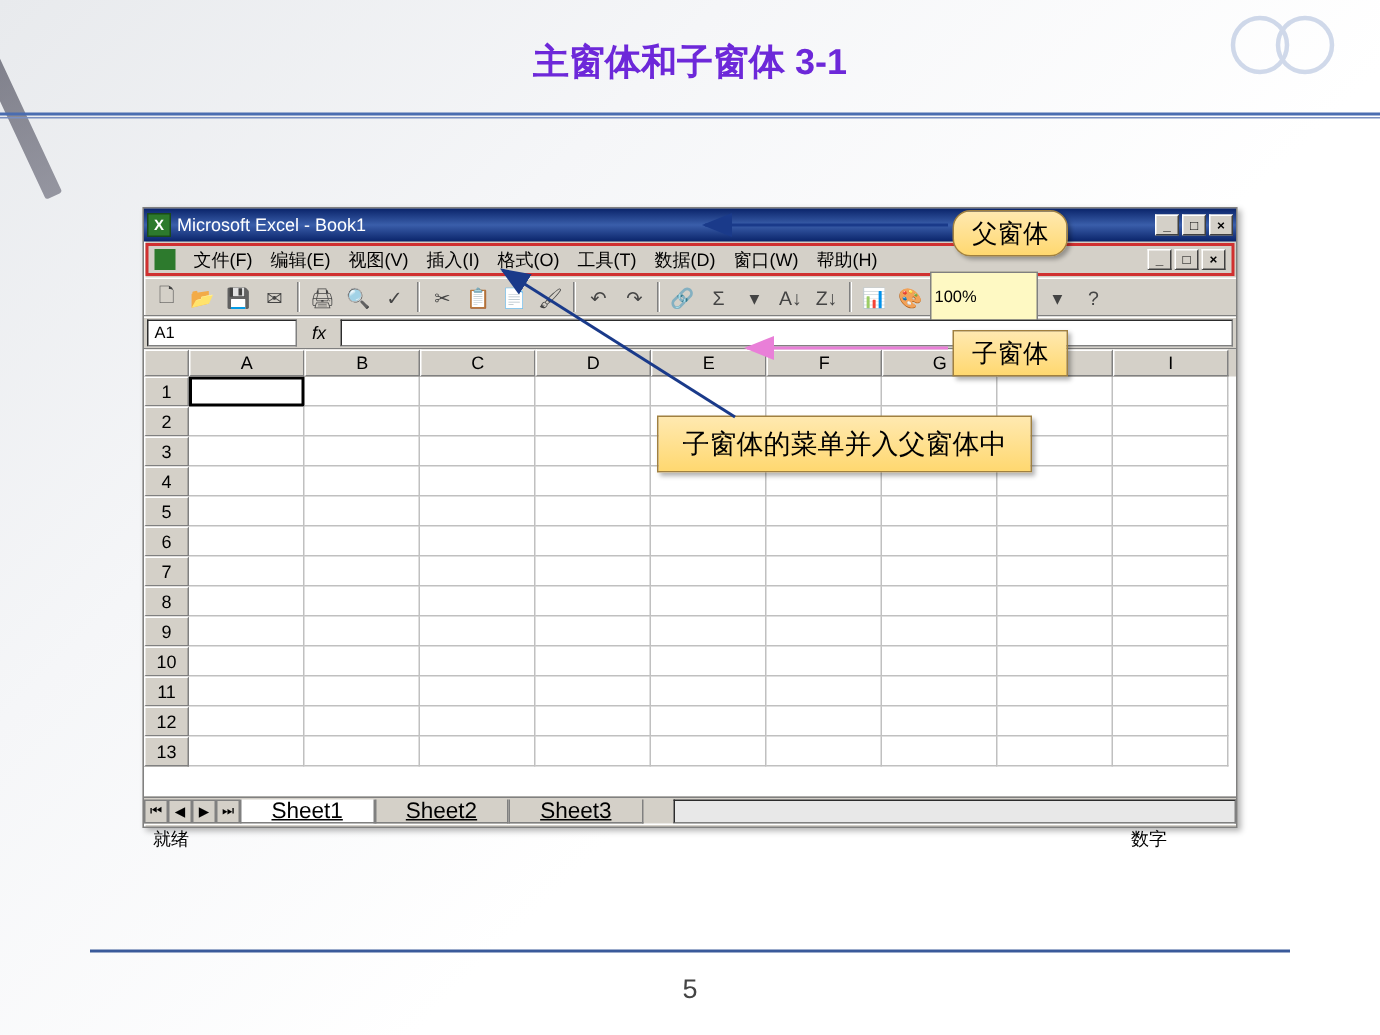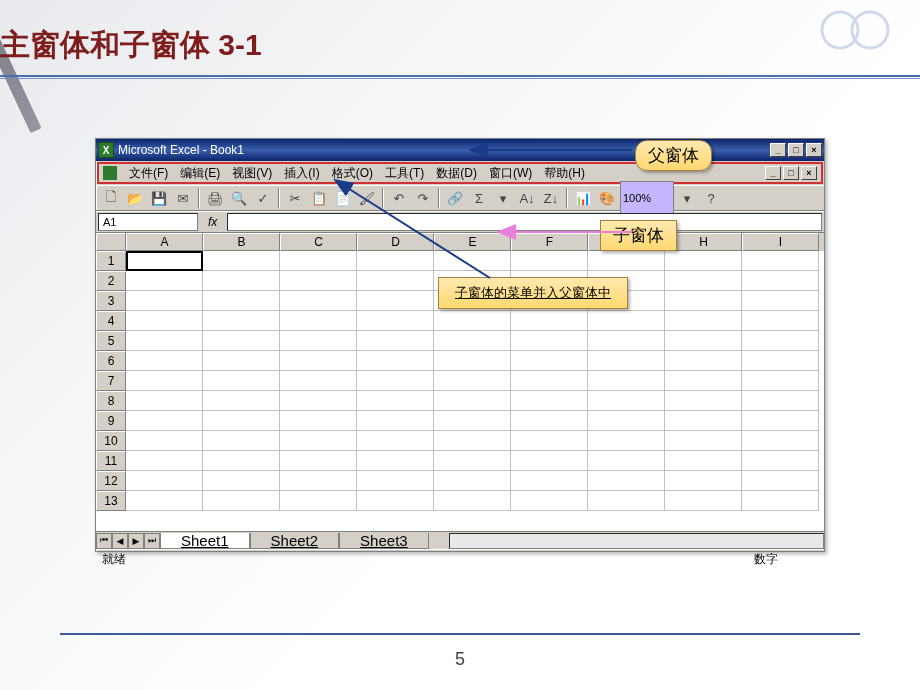--- a/index.html
+++ b/index.html
@@ -36,23 +36,24 @@
       width: 100px;
       height: 50px;
       opacity: 0.25;
     }
     .deco-logo svg { width: 100%; height: 100%; }
     .slide-title {
       position: absolute;
       top: 25px;
       left: 0;
       right: 0;
-      font-size: 30px;
+      text-align: center;
+      font-size: 24px;
       font-weight: bold;
-      color: #7f1d1d;
+      color: #6d28d9;
     }
     .title-underline {
       position: absolute;
       top: 75px;
       left: 0;
       right: 0;
       height: 2px;
       background: #4a6db0;
     }
     .title-underline::after {
@@ -157,24 +158,24 @@
       color: #444;
     }
     .tb-sep {
       width: 2px;
       height: 20px;
       border-left: 1px solid #808080;
       border-right: 1px solid #fff;
       margin: 0 2px;
     }
     .zoom-box {
-      width: 54px;
+      width: 72px;
       height: 18px;
       border: 1px solid #808080;
-      background: #c4b5fd;
+      background: #fef9c3;
       font-size: 11px;
       padding: 16px 2px;
       display: flex;
       align-items: center;
     }
     .formula-row {
       height: 22px;
       display: flex;
       align-items: center;
       border-top: 1px solid #fff;
@@ -309,22 +310,22 @@
     
     .callout {
       position: absolute;
       background: linear-gradient(#ffe9b0, #ffd870);
       border: 1px solid #a08040;
       padding: 3px 12px;
       font-size: 17px;
       box-shadow: 2px 2px 3px rgba(0,0,0,0.3);
     }
     .callout-parent { top: 140px; left: 635px; border-radius: 12px; }
-    .callout-child  { top: 220px; left: 600px; }
-    .callout-merge  { top: 277px; left: 438px; padding: 6px 16px; font-size: 13px; text-decoration: underline; }
+    .callout-child  { top: 220px; left: 635px; }
+    .callout-merge  { top: 277px; left: 438px; padding: 6px 16px; font-size: 18px; }
     
     .arrows {
       position: absolute;
       top: 0;
       left: 0;
       width: 920px;
       height: 690px;
       pointer-events: none;
     }
     .bottom-rule {

